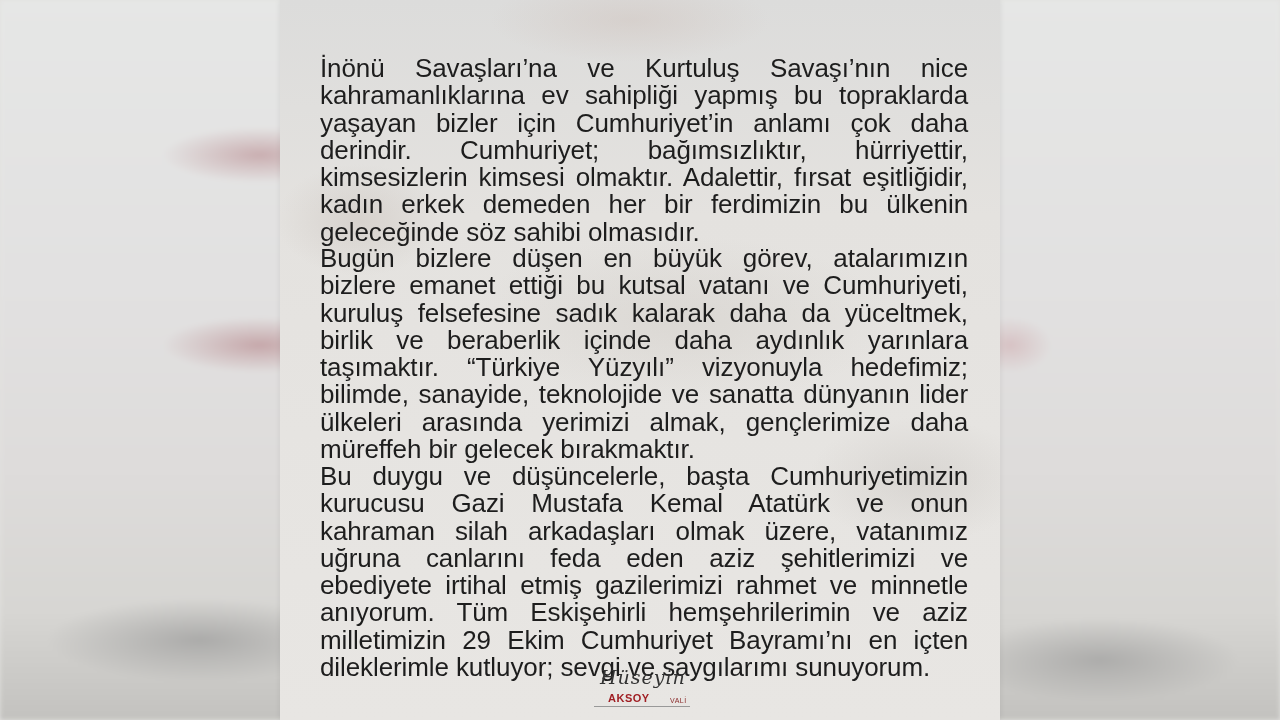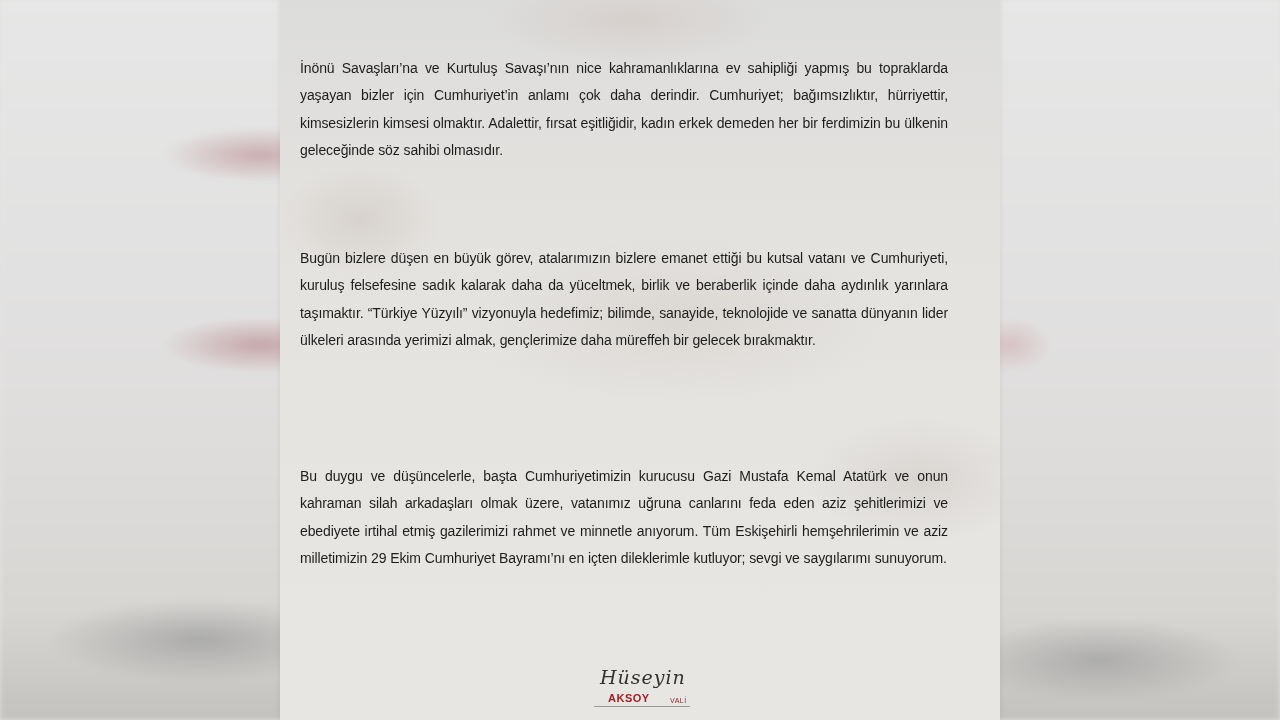--- a/index.html
+++ b/index.html
@@ -23,22 +23,22 @@
     position:absolute; left:280px; top:0; width:720px; height:720px;
     background:
       radial-gradient(ellipse 200px 60px at 350px 20px, rgba(210,200,195,0.6), transparent 70%),
       radial-gradient(ellipse 300px 120px at 400px 320px, rgba(200,195,188,0.35), transparent 70%),
       radial-gradient(ellipse 120px 80px at 80px 220px, rgba(190,180,172,0.35), transparent 70%),
       radial-gradient(ellipse 160px 90px at 640px 480px, rgba(190,185,180,0.35), transparent 70%),
       linear-gradient(180deg, #dcdcdb 0%, #e4e2df 30%, #e6e4e1 60%, #e8e6e3 100%);
     box-shadow:0 0 6px rgba(0,0,0,0.08);
   }
   .text {
-    position:absolute; left:20px; width:648px;
-    color:#1d1d1d; font-size:14px; line-height:27.3px;
+    position:absolute; left:40px; width:648px;
+    color:#1d1d1d; font-size:26px; line-height:27.3px;
     text-align:justify; letter-spacing:-0.1px;
   }
   .p1 { top:55px; }
   .p2 { top:245px; }
   .p3 { top:463px; }
   .sig {
     position:absolute; left:312px; top:672px; width:110px; height:44px;text-align:center;
   }
   .sig-script {
     position:absolute; left:8px; top:-6px;

